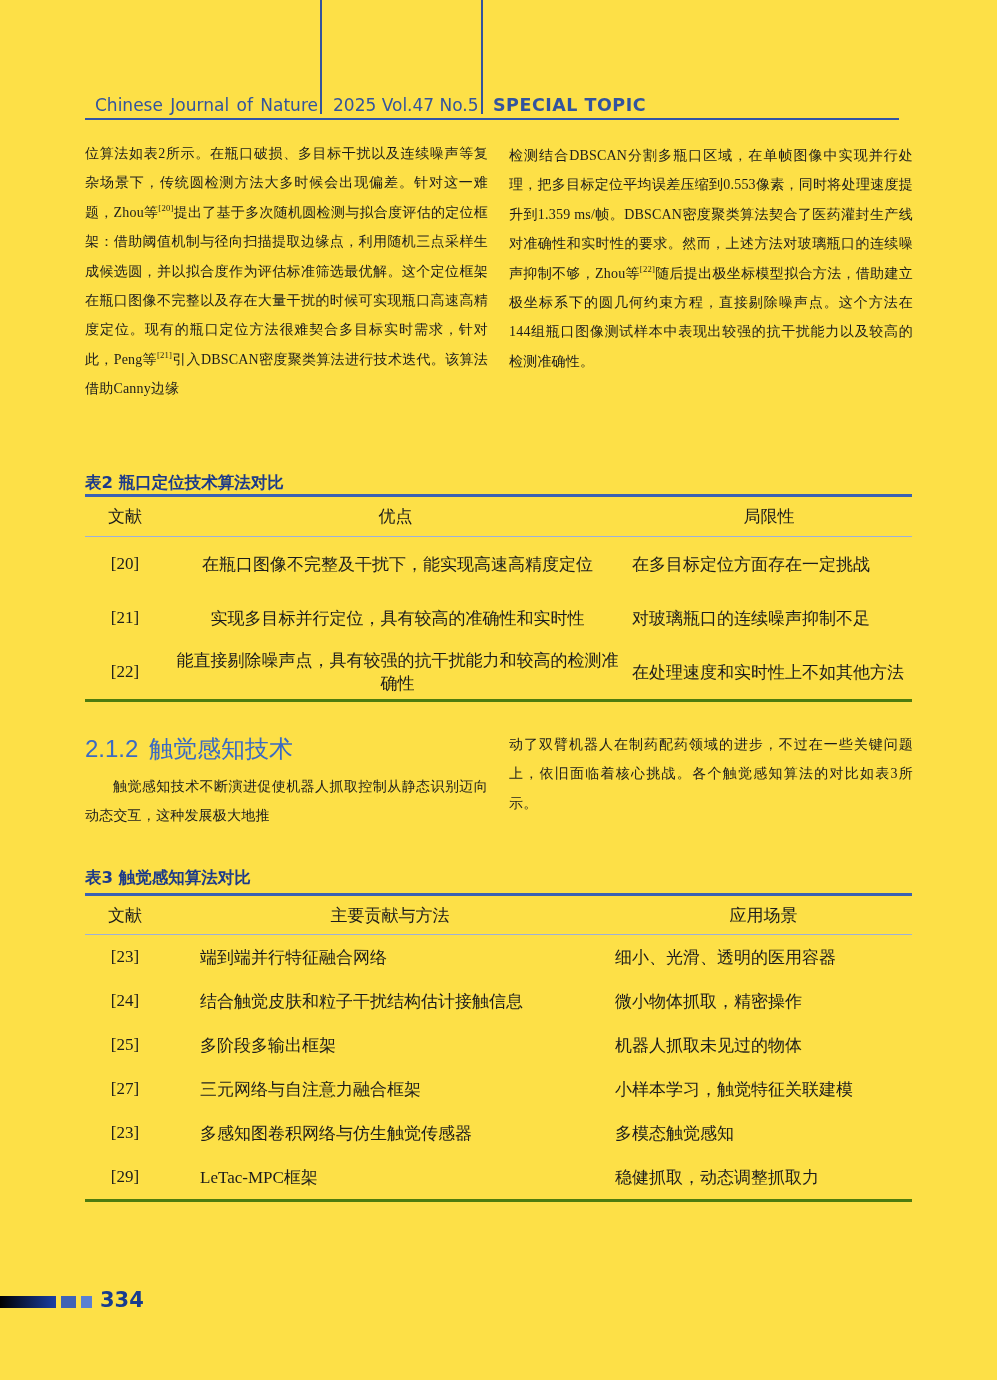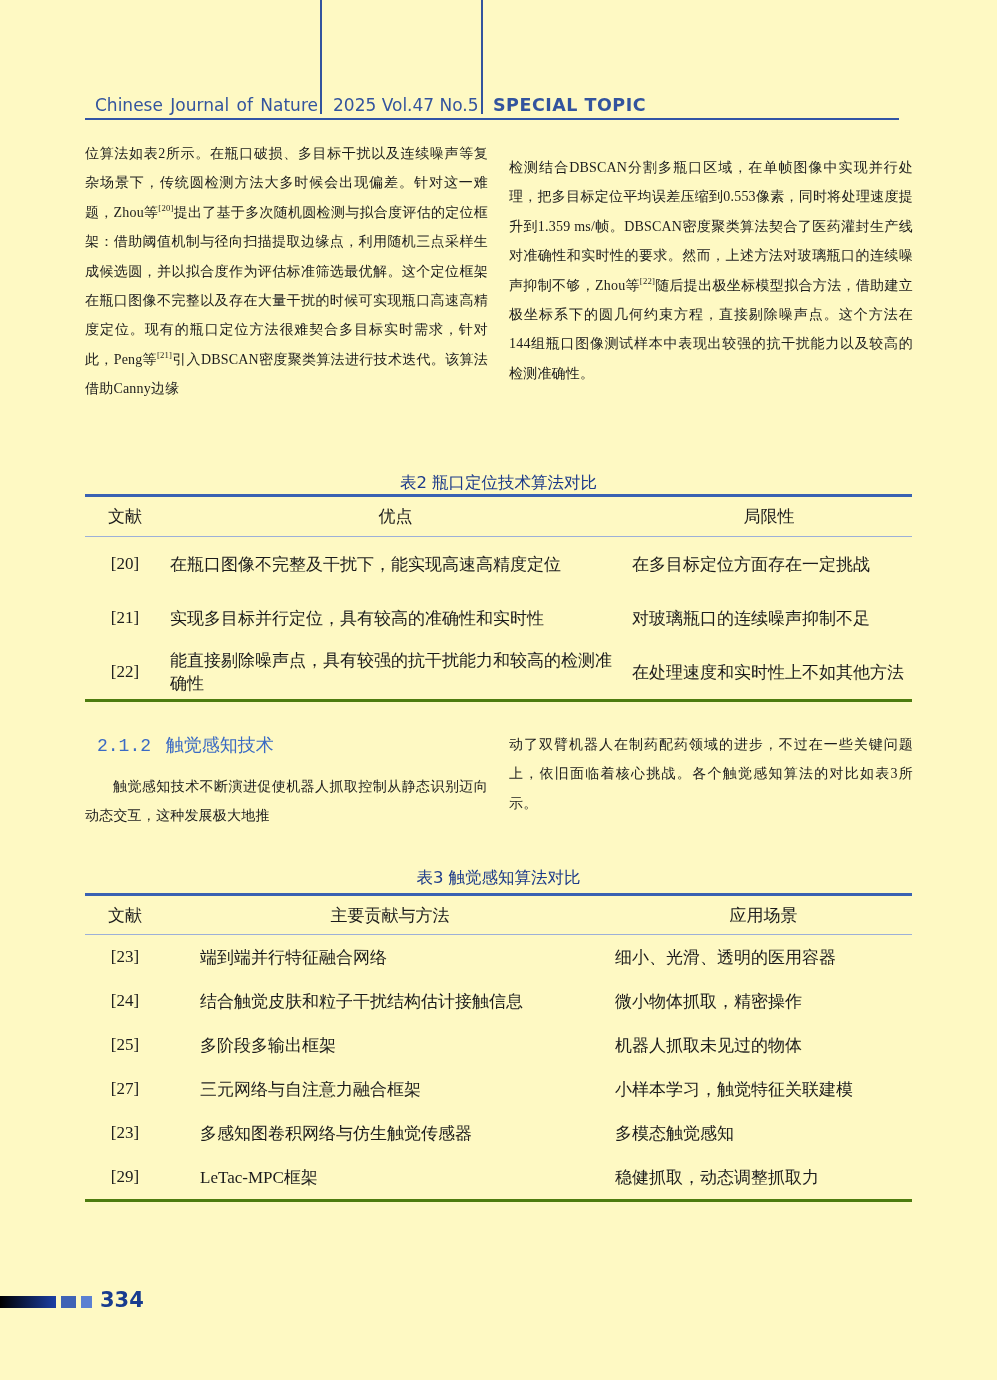--- a/index.html
+++ b/index.html
@@ -1,63 +1,63 @@
 <!DOCTYPE html>
 <html><head>
 <meta charset="utf-8">
 <style>
   html,body{margin:0;padding:0;background:#ffffff;}
-  .page{position:relative;width:997px;height:1380px;background:#fef9c3;overflow:hidden;
+  .page{position:relative;width:997px;height:1380px;background:#fde047;overflow:hidden;
         font-family:"Liberation Serif","DejaVu Serif",serif;color:#1c1c1c;}
 
   
   .hdr-vline{position:absolute;top:0;width:2px;height:114px;background:#33549e;}
   .hdr-vline1{left:320px;}
   .hdr-vline2{left:481px;}
   .hdr-text{position:absolute;top:93px;height:24px;line-height:24px;
             font-family:"DejaVu Sans","Liberation Sans",sans-serif;color:#33549e;font-size:17px;}
   .hdr-journal{left:95px;word-spacing:2px;}
   .hdr-issue{left:333px;}
   .hdr-topic{left:493px;font-weight:bold;letter-spacing:0.5px;font-size:17.5px;}
   .hdr-rule{position:absolute;left:85px;top:118px;width:814px;height:2px;background:#3355a5;}
 
   
   .para{position:absolute;font-size:14px;line-height:29.4px;text-align:justify;
         letter-spacing:0.2px;}
   .para sup{font-size:0.62em;line-height:0;vertical-align:super;}
   .p-left1{left:85px;top:139px;width:403px;}
-  .p-right1{left:509px;top:153px;width:404px;}
+  .p-right1{left:509px;top:141px;width:404px;}
   .p-left2{left:85px;top:772px;width:403px;text-indent:2em;}
   .p-right2{left:509px;top:730px;width:404px;}
 
-  .section-heading{position:absolute;left:97px;top:733px;
-        font-family:Liberation Mono, monospace;
-        font-size:18px;color:#3a6ac4;word-spacing:4px;}
+  .section-heading{position:absolute;left:85px;top:733px;
+        font-family:Liberation Sans, sans-serif;
+        font-size:24px;color:#3a6ac4;word-spacing:4px;}
 
   
-  .tbl-title{position:absolute;left:85px;width:827px;text-align:center;
+  .tbl-title{position:absolute;left:85px;width:827px;text-align:left;
         font-family:"DejaVu Sans","Liberation Sans",sans-serif;
-        font-weight:normal;color:#1c3a8a;font-size:16.5px;}
+        font-weight:bold;color:#1c3a8a;font-size:16.5px;}
   .t2-title{top:472px;}
   .t3-title{top:867px;}
 
   table.cmp{position:absolute;left:85px;width:827px;border-collapse:collapse;table-layout:fixed;
         border-top:3px solid #3a62b2;border-bottom:3px solid #4d7c0f;
         font-size:17px;color:#1c1c1c;}
   table.t2{top:494px;}
   table.t3{top:893px;}
   table.cmp th{font-weight:normal;text-align:center;vertical-align:middle;
         border-bottom:1.5px solid #9db0d8;}
   table.t2 th{height:37px;}
   table.t3 th{height:36px;}
   table.cmp td{vertical-align:middle;}
   table.t2 td{height:52px;}
   table.t3 td{height:42px;}
   table.cmp td.c0{text-align:center;}
-  table.t2 td.c1{padding-left:5px;}
+  table.t2 td.c1{padding-left:5px;text-align:center;}
   table.t2 td.c2{padding-left:6px;}
   table.t3 td.c1{padding-left:35px;}
   table.t3 td.c2{padding-left:0px;}
   col.w-ref{width:80px;}
   col.t2-adv{width:461px;} col.t2-lim{width:286px;}
   col.t3-meth{width:450px;} col.t3-app{width:297px;}
 
   
   .ft-bar{position:absolute;left:0;top:1296px;width:56px;height:12px;
         background:linear-gradient(to right,#000000,#1b3fa5);}

